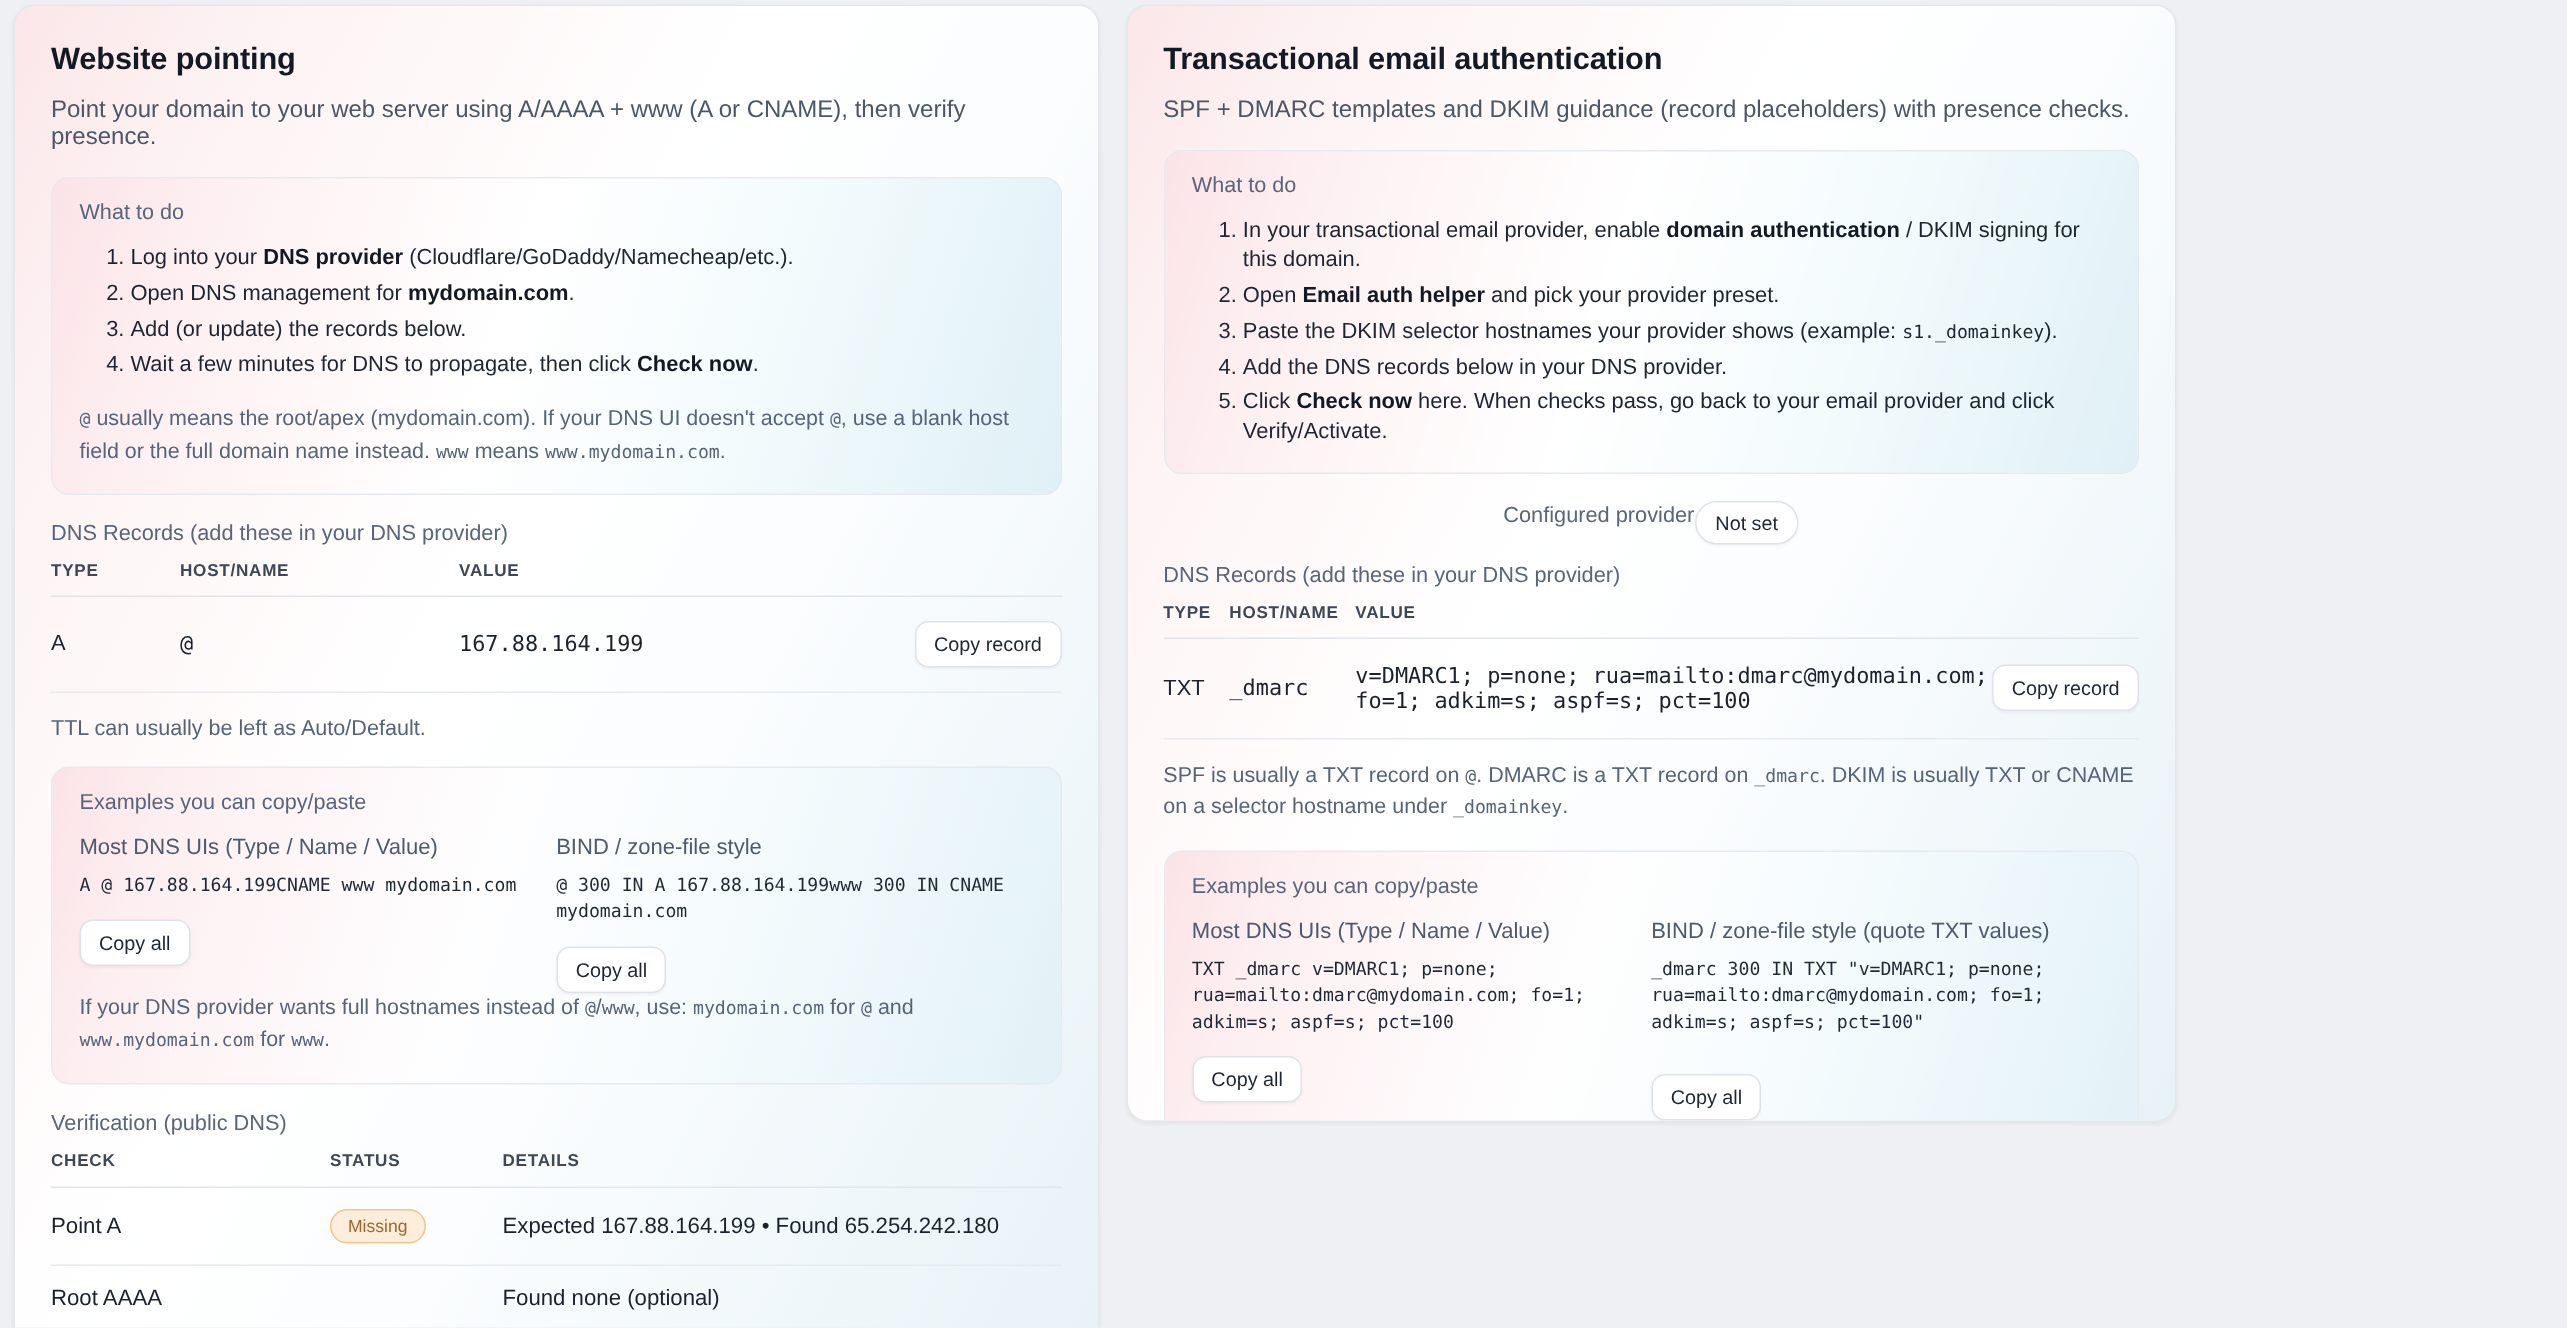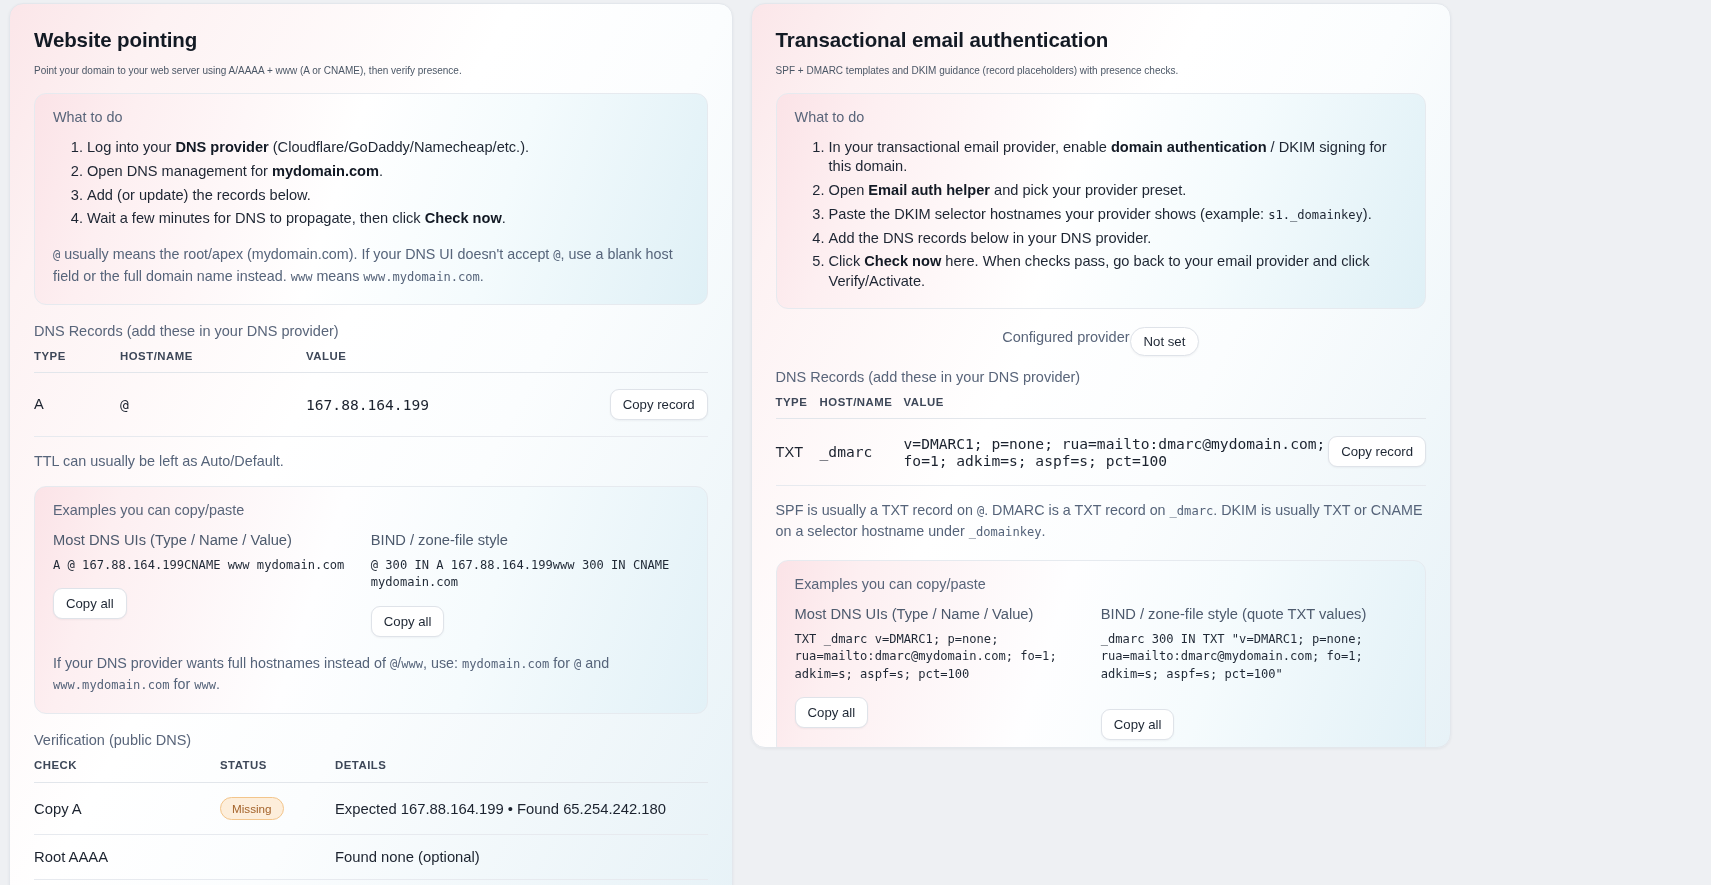--- a/index.html
+++ b/index.html
@@ -34,21 +34,21 @@
   .panel-inner { padding: 20px 24px 22px 24px; }
 
   h2.title {
     font-size: 20.5px;
     font-weight: bold;
     margin: 4px 0 0 0;
     letter-spacing: -.1px;
     color: #131a24;
   }
   p.subtitle {
-    font-size: 10px;
+    font-size: 16px;
     color: #4b5766;
     margin: 13px 0 4px 0;
   }
 
   
   .callout {
     margin-top: 17px;
     border: 1px solid #e6eaef;
     border-radius: 12px;
     background:
@@ -134,21 +134,21 @@
   .ex-col { flex: 1 1 50%; padding-right: 14px; }
   .ex-head { font-size: 14.7px; color: #4d5a6d; margin-bottom: 9px; }
   .ex-code {
     font-family: "DejaVu Sans Mono", monospace;
     font-size: 12.1px;
     color: #1f2835;
     line-height: 1.45;
     word-break: break-word;
   }
   .ex-btn-wrap { margin-top: 14px; }
-  .ex-foot { margin-top: 16px; font-size: 14.3px; color: #56647a; line-height: 1.5; }
+  .ex-foot { font-size: 14.3px; color: #56647a; line-height: 1.5; }
 
   
   table.verify { width: 100%; border-collapse: collapse; margin-top: 11px; }
   table.verify th {
     text-align: left;
     font-size: 11.4px;
     letter-spacing: .5px;
     font-weight: bold;
     color: #3d4758;
     padding: 0 0 11px 0;
@@ -254,21 +254,21 @@
       <table class="verify">
         <thead>
           <tr>
             <th class="col-host">CHECK</th>
             <th style="width:115px">STATUS</th>
             <th>DETAILS</th>
           </tr>
         </thead>
         <tbody>
             <tr>
-              <td>Copy A</td>
+              <td>Point A</td>
               <td><span class="badge badge-missing">Missing</span></td>
               <td class="details-cell">Expected 167.88.164.199 • Found 65.254.242.180</td>
             </tr>
             <tr>
               <td>Root AAAA</td>
               <td></td>
               <td class="details-cell">Found none (optional)</td>
             </tr>
           </tbody>
       </table>

